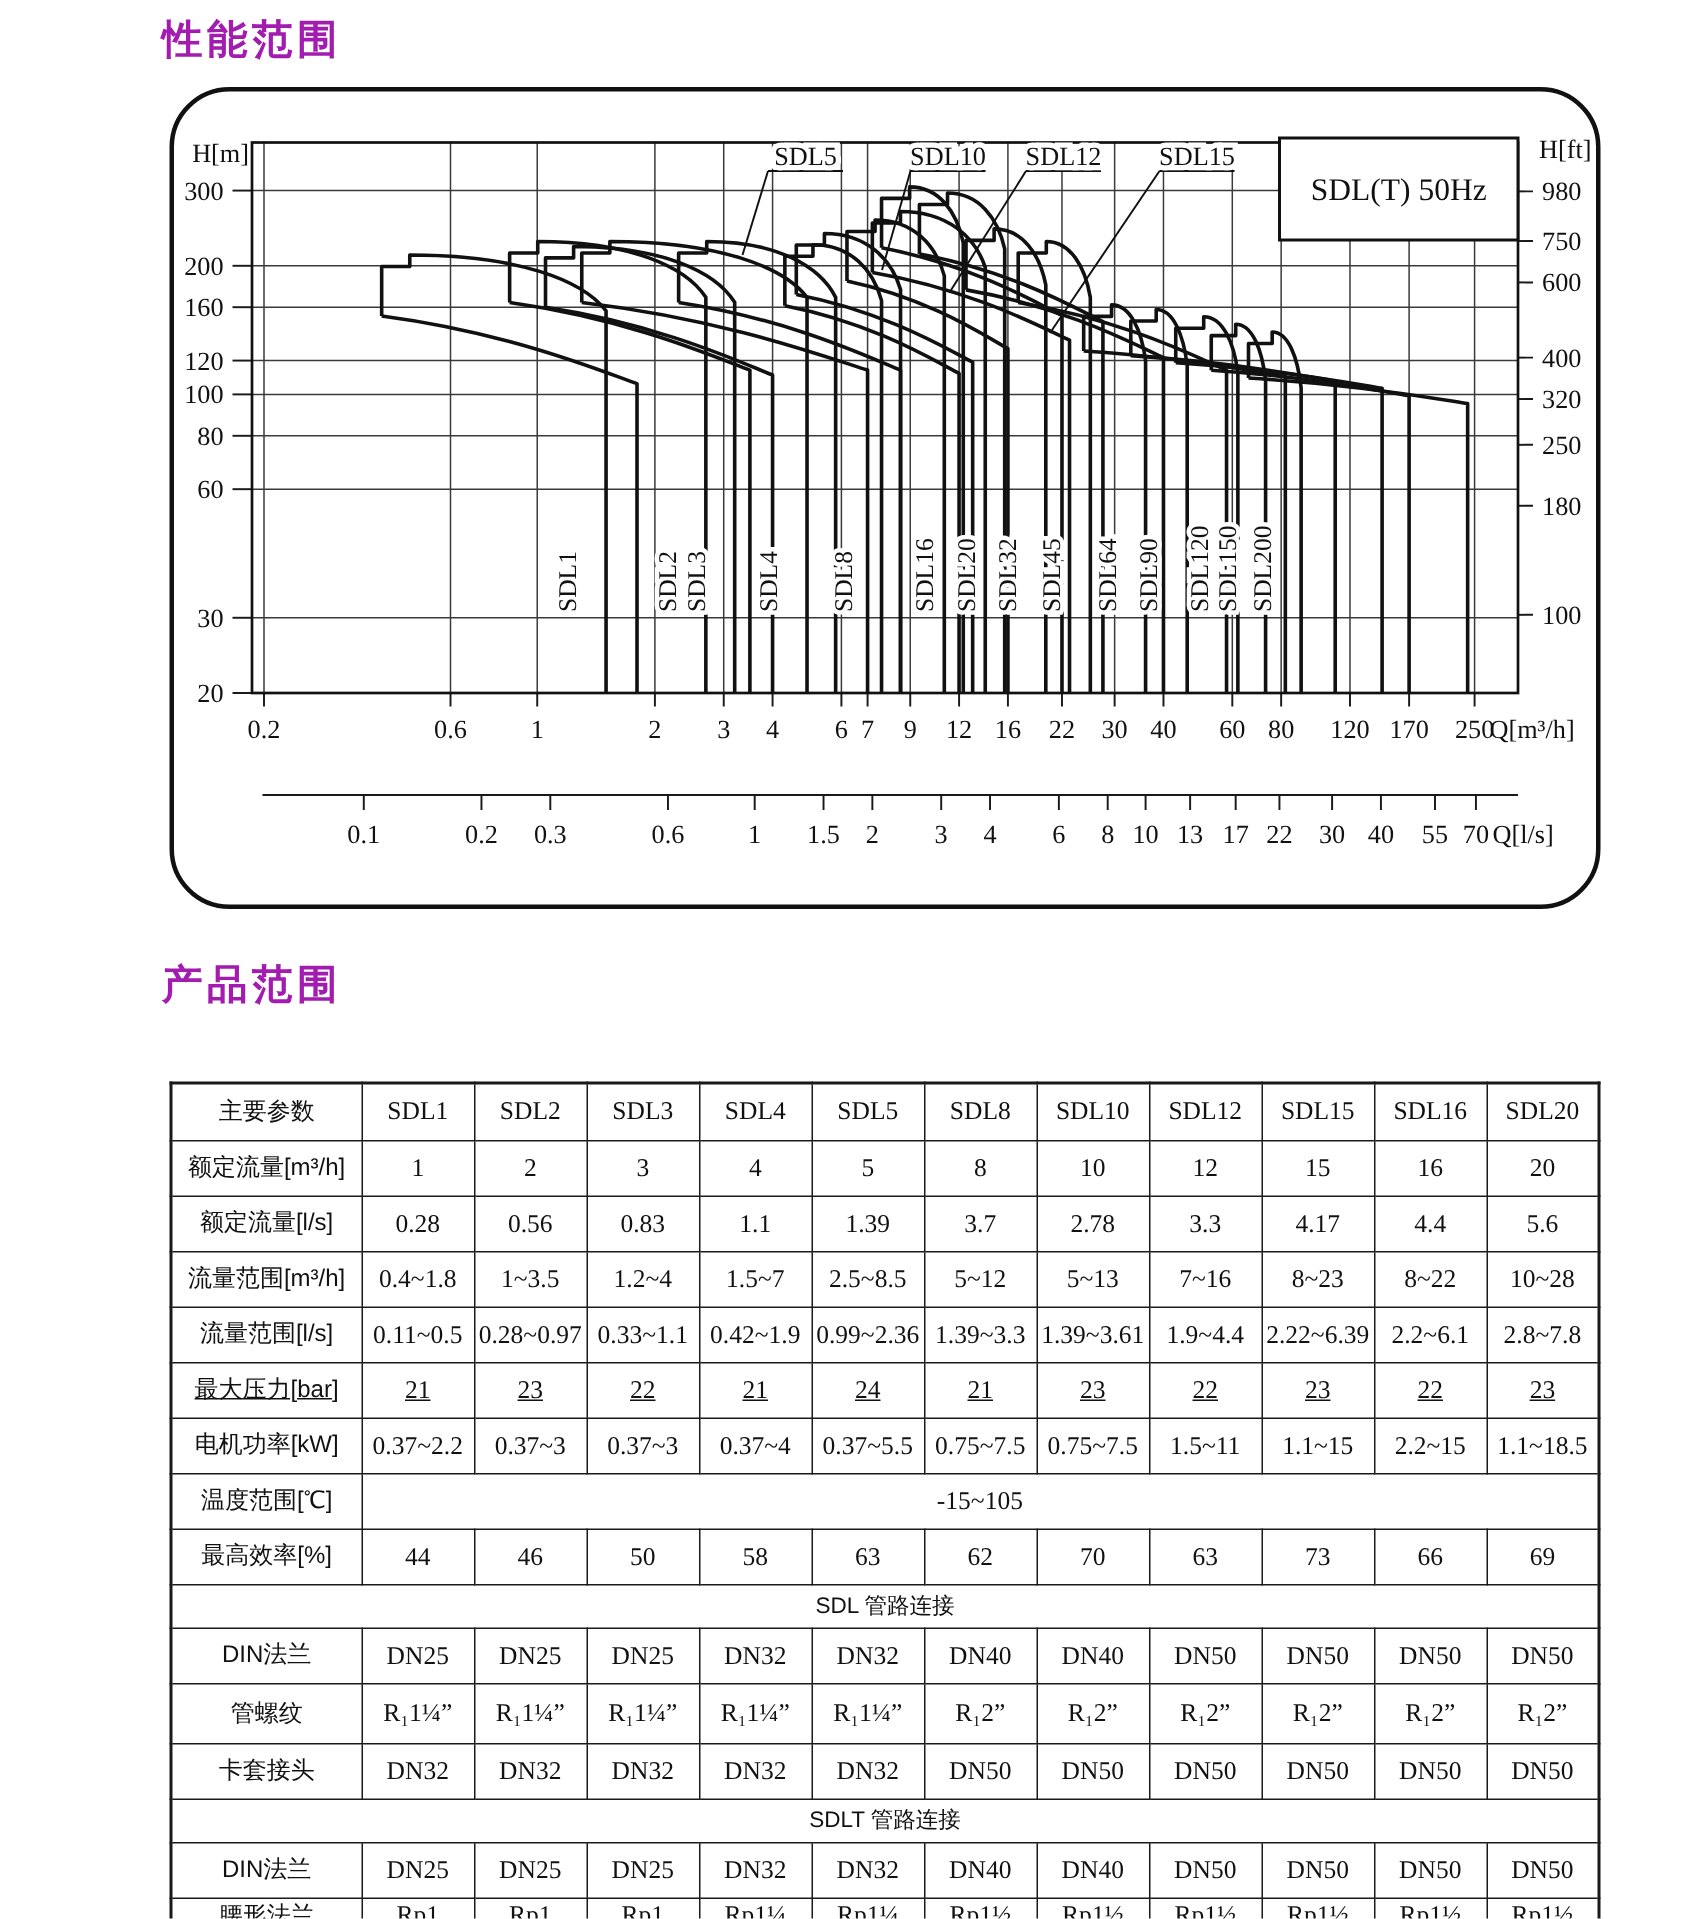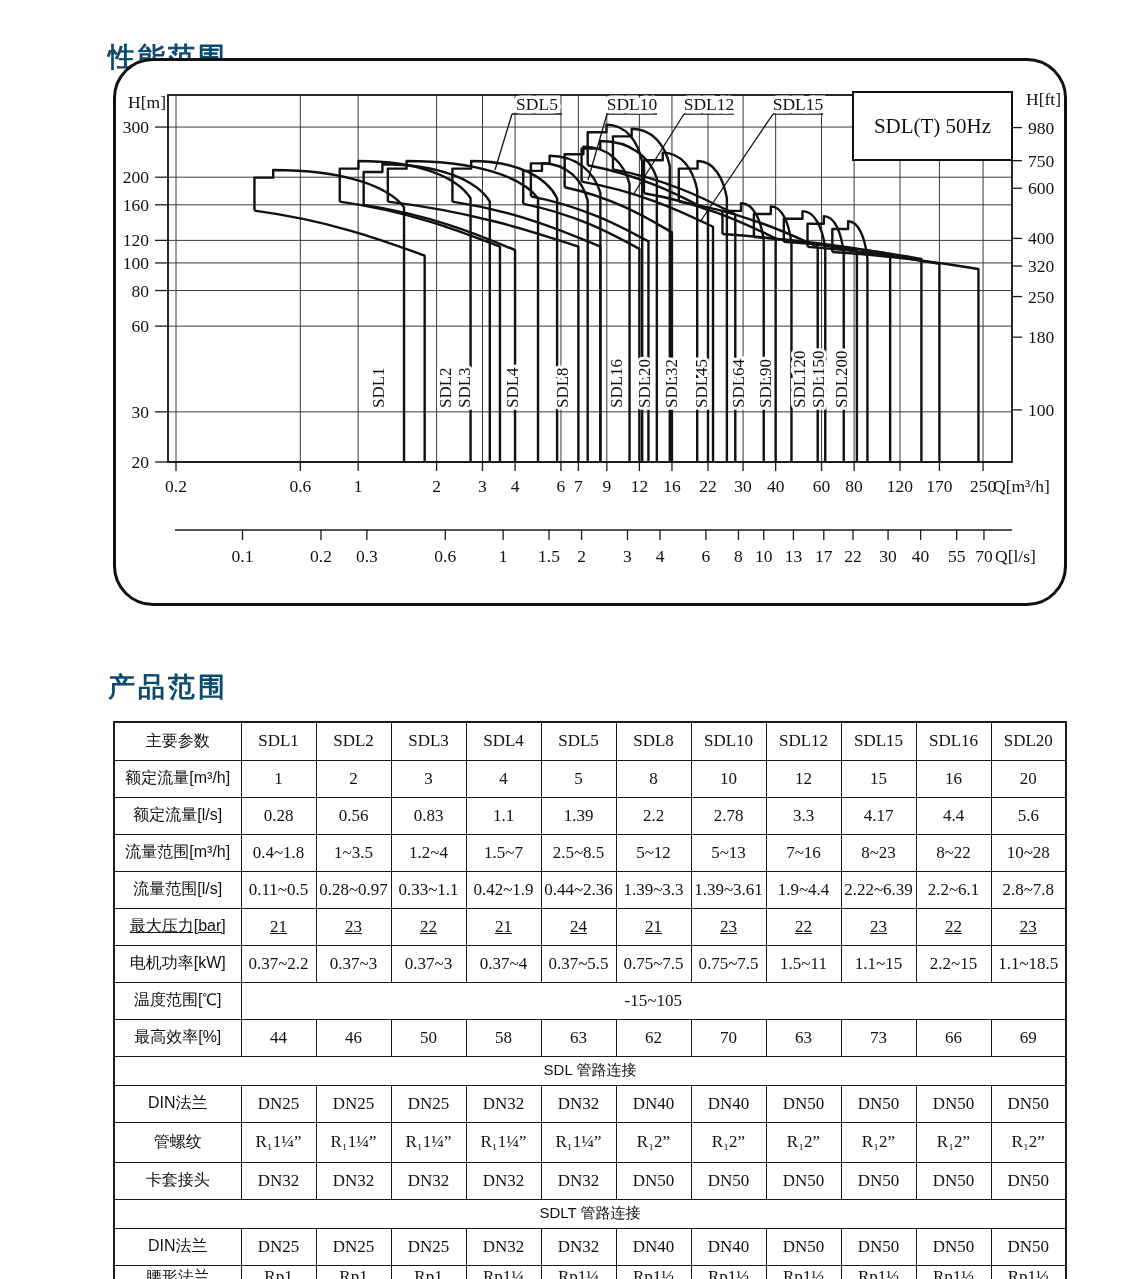--- a/index.html
+++ b/index.html
@@ -1,17 +1,17 @@
 <!DOCTYPE html>
 <html><head>
 <meta charset="utf-8">
 <style>
   html,body{margin:0;padding:0;background:#fff;}
   body{width:1131px;height:1279px;position:relative;font-family:"Liberation Sans",sans-serif;color:#111;}
-  .sec-title{position:absolute;left:108px;font-size:27px;font-weight:900;letter-spacing:3px;color:#0c4a6e;margin-top:31px;}
+  .sec-title{position:absolute;left:108px;font-size:27px;font-weight:900;letter-spacing:3px;color:#a21caf;}
   #title1{top:8px;}
   #title2{top:638px;}
   #chart-box{position:absolute;left:113px;top:58px;width:948px;height:542px;border:3px solid #111;border-radius:40px;background:#fff;}
   #chart-svg{position:absolute;left:0;top:0;}
   #table-wrap{position:absolute;left:113px;top:676px;margin-top:45px;}
   table{border-collapse:collapse;table-layout:fixed;width:952px;border:2px solid #1a1a1a;}
   td{border:1.2px solid #1a1a1a;text-align:center;vertical-align:middle;
      font-family:"Liberation Serif",serif;font-size:17px;padding:0 1px;overflow:hidden;white-space:nowrap;}
   td.lbl{font-family:"Liberation Sans",sans-serif;font-size:16px;}
   td.hdr{font-size:17px;}
@@ -294,21 +294,21 @@
           <td>16</td>
           <td>20</td>
         </tr>
         <tr style="height: 37px;">
           <td class="lbl">额定流量[l/s]</td>
           <td>0.28</td>
           <td>0.56</td>
           <td>0.83</td>
           <td>1.1</td>
           <td>1.39</td>
-          <td>2.2</td>
+          <td>3.7</td>
           <td>2.78</td>
           <td>3.3</td>
           <td>4.17</td>
           <td>4.4</td>
           <td>5.6</td>
         </tr>
         <tr style="height: 37px;">
           <td class="lbl">流量范围[m³/h]</td>
           <td>0.4~1.8</td>
           <td>1~3.5</td>
@@ -321,21 +321,21 @@
           <td>8~23</td>
           <td>8~22</td>
           <td>10~28</td>
         </tr>
         <tr style="height: 37px;">
           <td class="lbl">流量范围[l/s]</td>
           <td>0.11~0.5</td>
           <td>0.28~0.97</td>
           <td>0.33~1.1</td>
           <td>0.42~1.9</td>
-          <td>0.44~2.36</td>
+          <td>0.99~2.36</td>
           <td>1.39~3.3</td>
           <td>1.39~3.61</td>
           <td>1.9~4.4</td>
           <td>2.22~6.39</td>
           <td>2.2~6.1</td>
           <td>2.8~7.8</td>
         </tr>
         <tr style="height: 37px; text-decoration: underline;">
           <td class="lbl">最大压力[bar]</td>
           <td>21</td>

